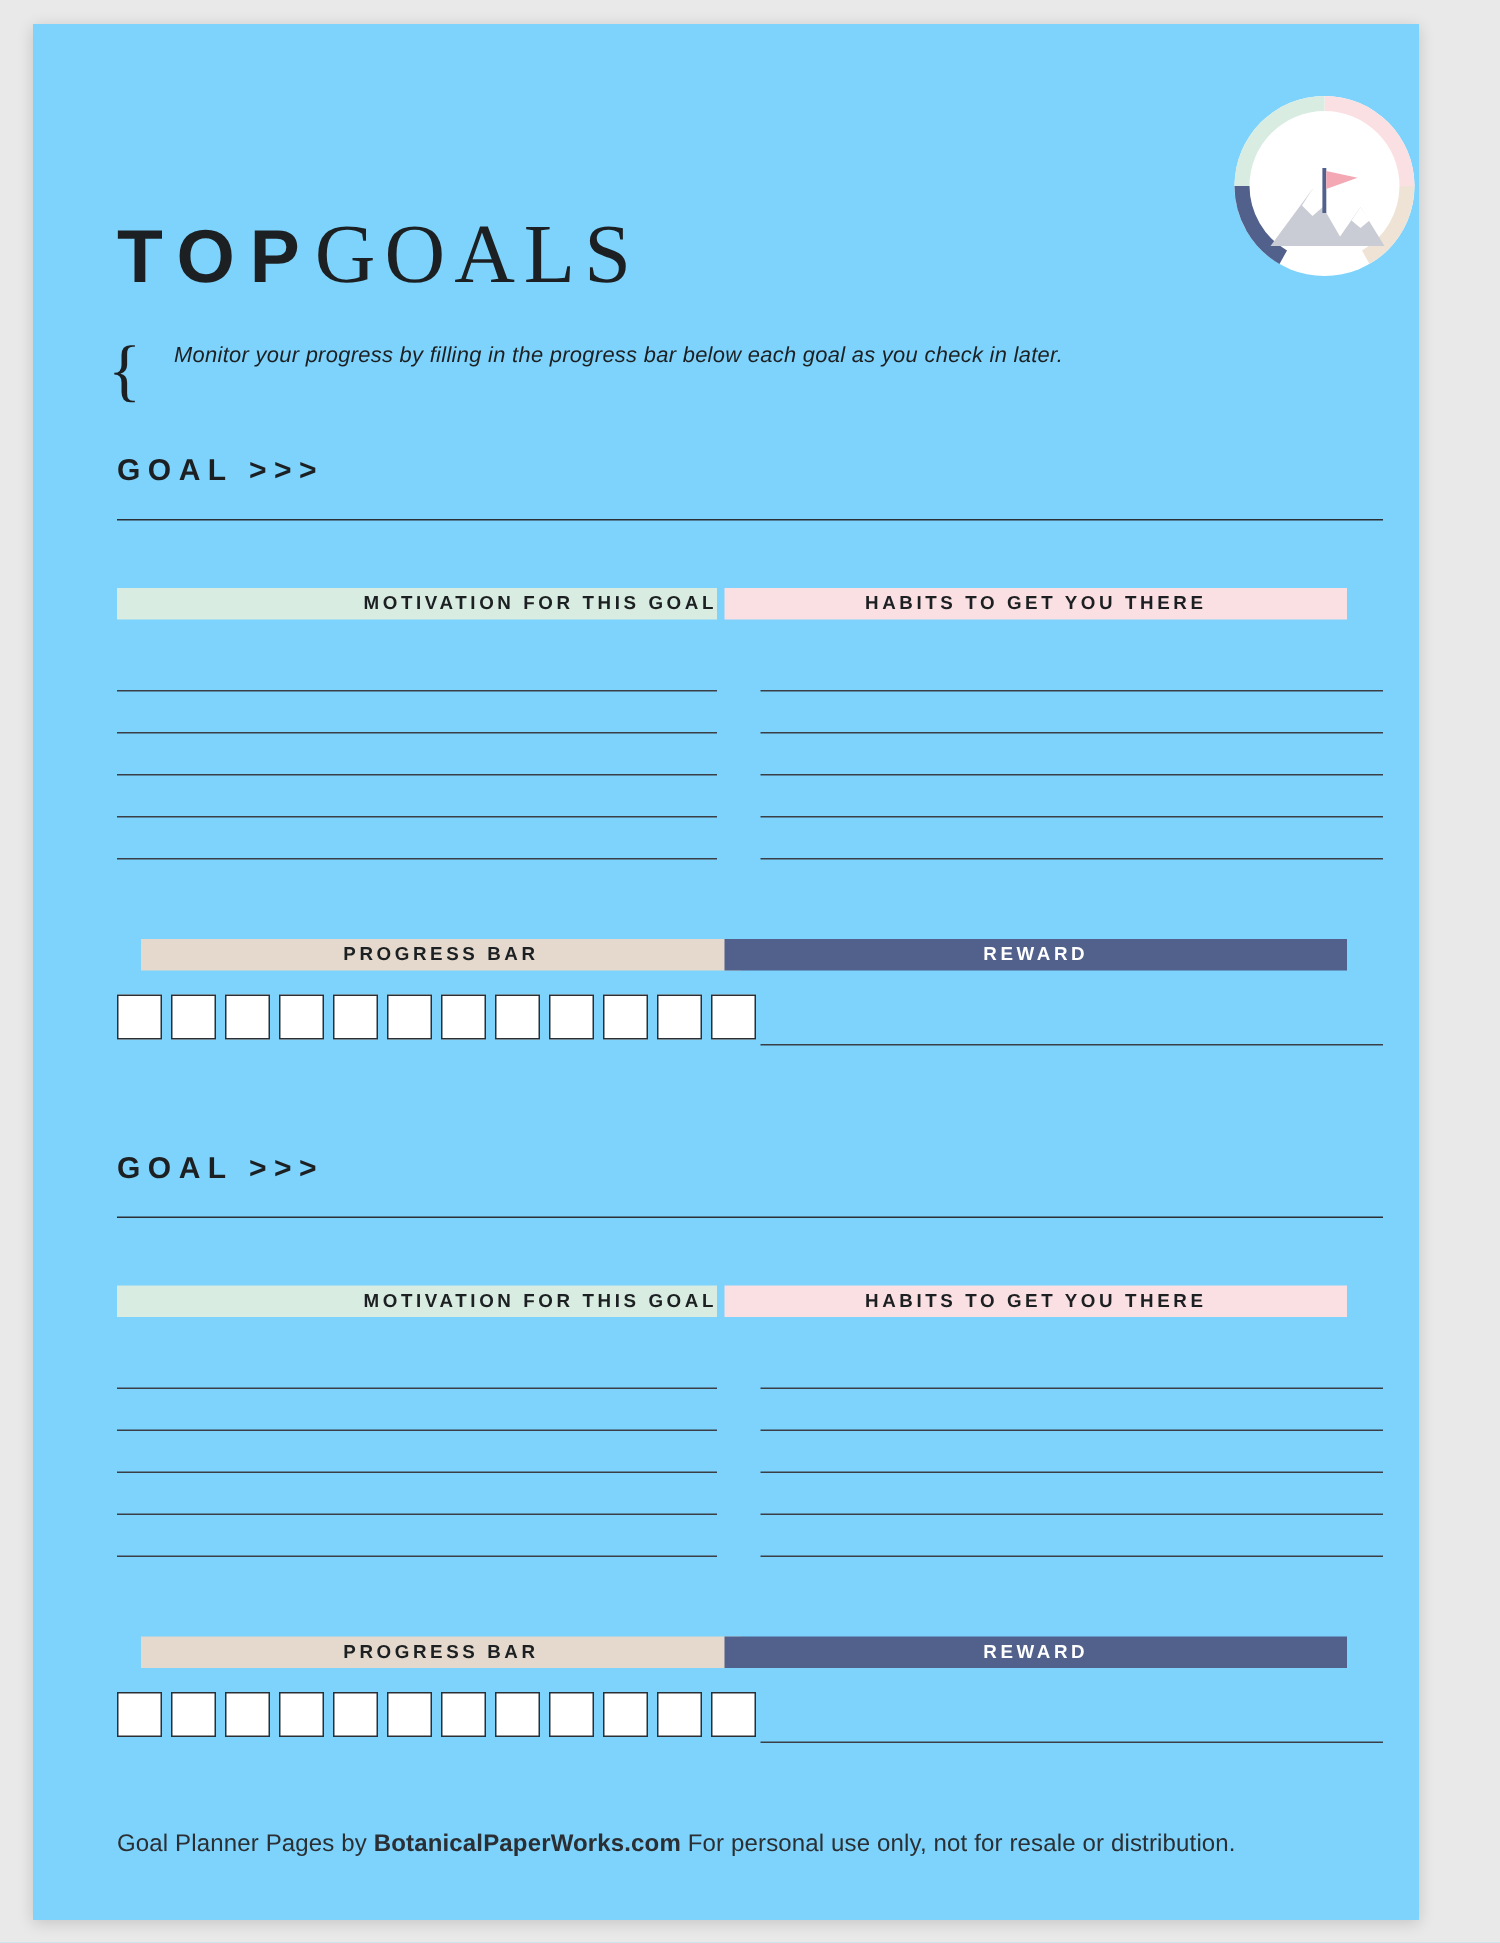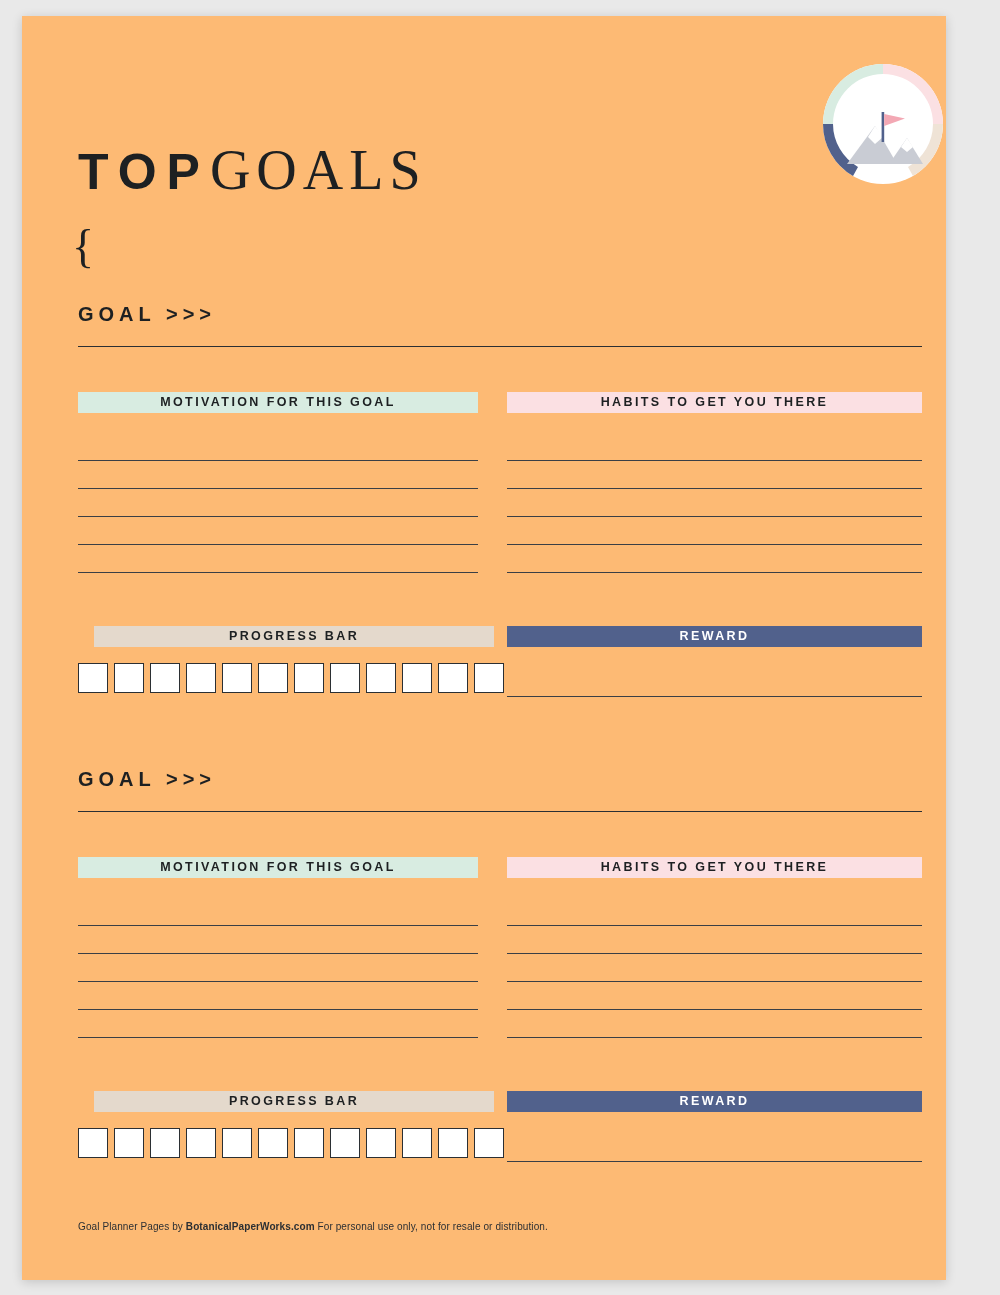--- a/index.html
+++ b/index.html
@@ -12,21 +12,21 @@
     height: 1295px;
     font-family: "Liberation Sans", sans-serif;
     -webkit-font-smoothing: antialiased;
   }
   .page {
     position: absolute;
     left: 22px;
     top: 16px;
     width: 924px;
     height: 1264px;
-    background: #fdba74;
+    background: #7dd3fc;
     box-shadow: 0 2px 10px rgba(0,0,0,0.16);
     overflow: hidden;
   }
 
   
   .logo {
     position: absolute;
     left: 797px;
     top: 44px;
     width: 128px;
@@ -103,22 +103,22 @@
     position: absolute;
     height: 21px;
     line-height: 21px;
     text-align: center;
     font-weight: bold;
     font-size: 12.5px;
     letter-spacing: 2.4px;
     color: #1d2022;
   }
   .col-head.left  { left: 56px;  width: 400px; }
-  .col-head.right { left: 485px; width: 415px; }
-  .mint { background: #d8ece1; }
+  .col-head.right { left: 461px; width: 415px; }
+  .mint { background: #d8ece1; text-align: right; }
   .pink { background: #fbe0e3; }
   .tan  { background: #e4d9cc; margin-left: 16px; }
   .navy { background: #51618c; color: #ffffff; }
 
   .write-lines { position: absolute; }
   .write-lines.left  { left: 56px;  width: 400px; }
   .write-lines.right { left: 485px; width: 415px; }
   .write-lines .wl {
     height: 27px;
     border-bottom: 1px solid #3a3f45;
@@ -143,21 +143,21 @@
     left: 485px;
     width: 415px;
     border-bottom: 1px solid #3a3f45;
   }
 
   
   .footer {
     position: absolute;
     left: 56px;
     top: 1205px;
-    font-size: 10px;
+    font-size: 16px;
     color: #2b2f33;
     letter-spacing: 0.1px;
     white-space: nowrap;
   }
   .footer .brand { font-weight: bold; }
 </style>
 </head>
 <body>
 
 <div class="page">
@@ -180,20 +180,21 @@
       </g>
     </svg>
   </div>
 
   <div class="title">
     <span class="bold">TOP</span><span class="serif">GOALS</span>
   </div>
 
   <div class="brace">{</div>
   <div class="intro">
+    <div>Monitor your progress by filling in the progress bar below each goal as you check in later.</div>
   </div>
 
   <div class="goal-block" style="top:287px; height:430px;">
     <div class="goal-heading">GOAL &gt;&gt;&gt;</div>
     <div class="goal-line"></div>
 
     <div class="col-head left mint" style="top:89px;">MOTIVATION FOR THIS GOAL</div>
     <div class="col-head right pink" style="top:89px;">HABITS TO GET YOU THERE</div>
 
     <div class="write-lines left" style="top:130px;">

